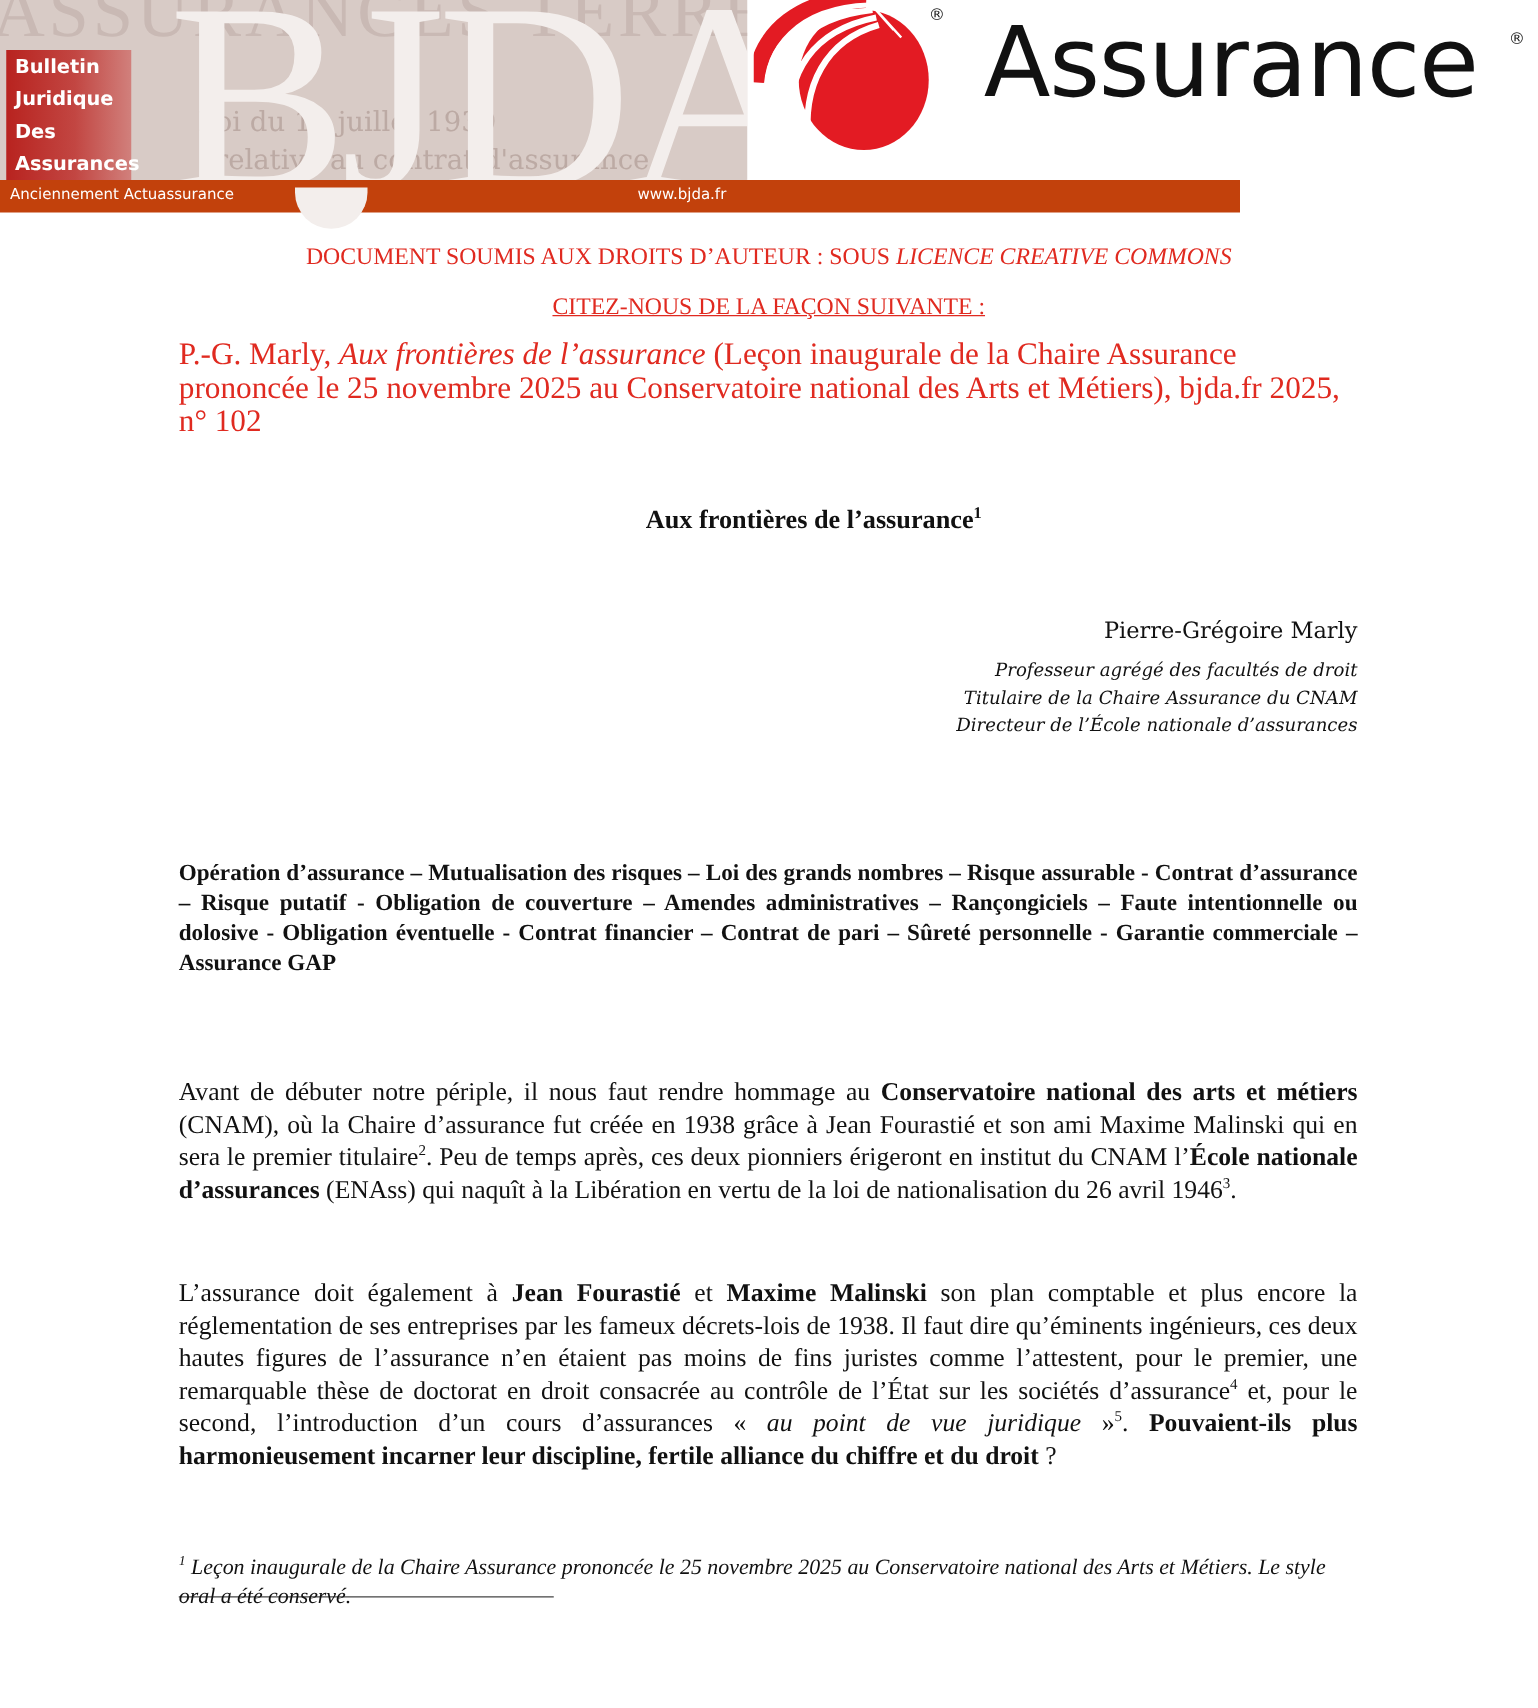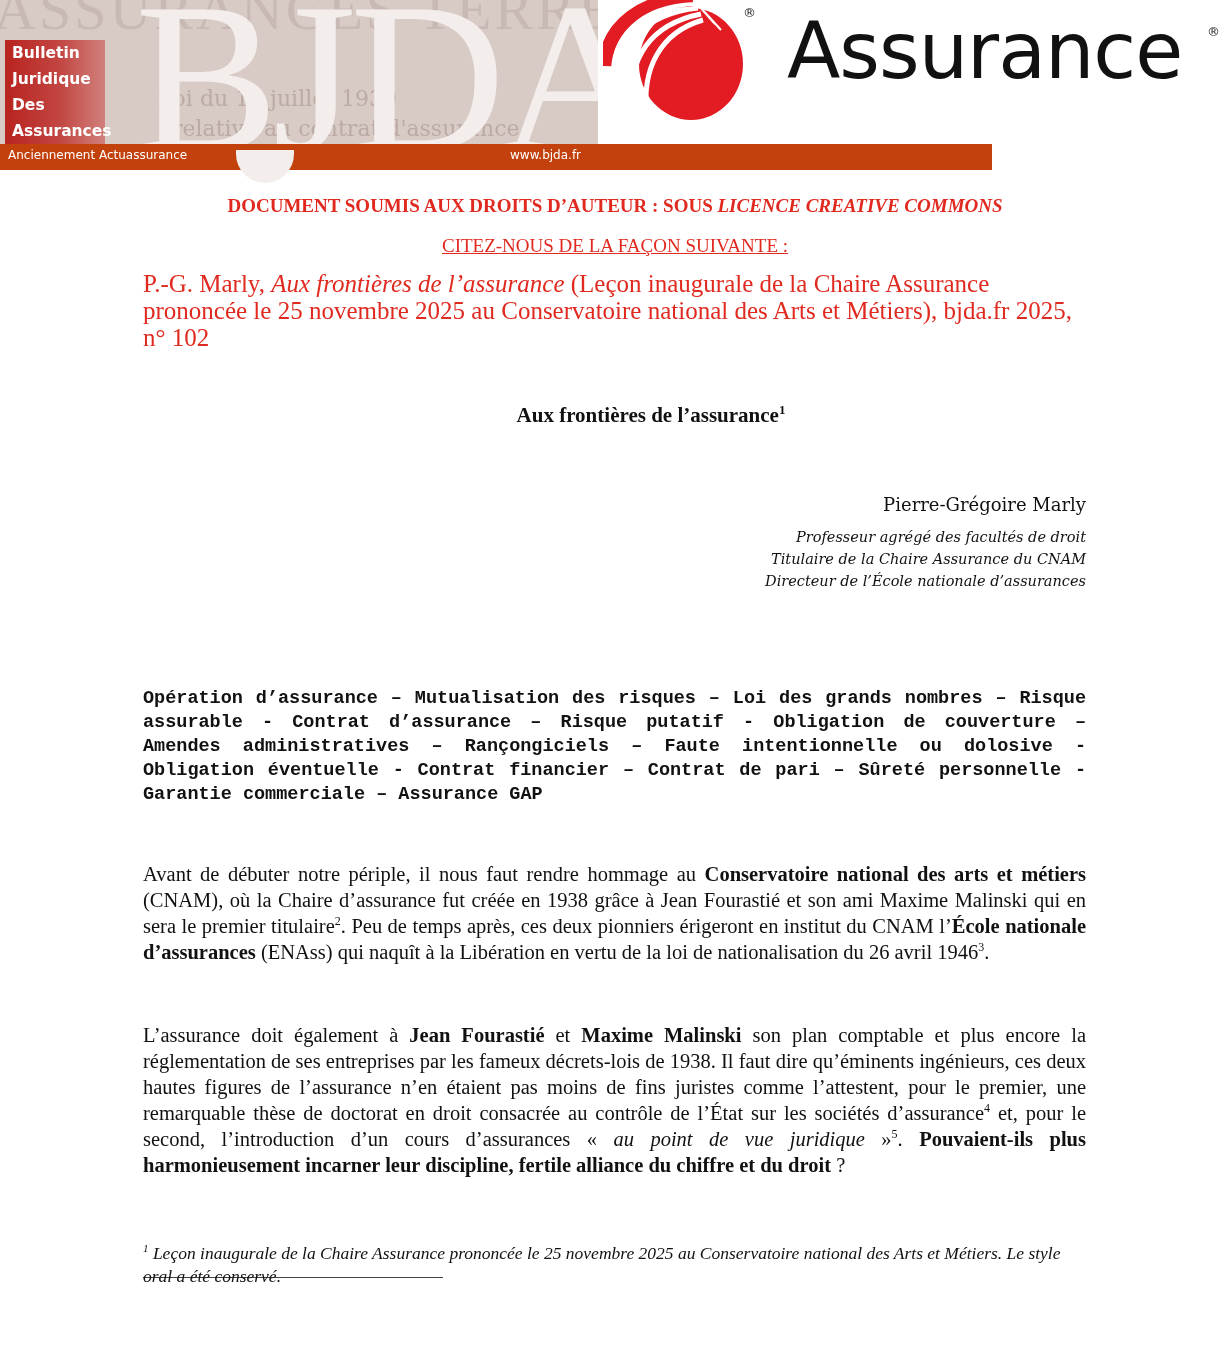--- a/index.html
+++ b/index.html
@@ -24,32 +24,32 @@
 
     .redbar { position: absolute; left: 0; top: 144px; width: 992px; height: 26px; background: #c2410c; }
     .redbar .txt { position: absolute; top: 4px; color: #ffffff; font-size: 12px; white-space: nowrap; font-family: "DejaVu Sans", sans-serif; }
     .redbar .ancien { left: 8px; }
     .redbar .bjdaurl { left: 482px; margin-left: 28px; }
     .redbar .lexisurl { left: 1072px; font-family: "Liberation Sans", sans-serif; font-weight: normal; font-size: 12px; }
     .bjda-j-tail { position: absolute; left: 236px; top: 150px; width: 58px; height: 33px; border-radius: 0 0 30px 30px; background: #f3eeec; }
 
     
     .red { color: #e02a20; }
-    .copy-title { position: absolute; left: 0; width: 1230px; top: 195px; text-align: center; font-size: 19px; font-weight: bold; }
+    .copy-title { position: absolute; left: 0; width: 1230px; top: 195px; text-align: center; font-size: 19px; font-weight: normal; }
     .copy-cite { position: absolute; left: 0; width: 1230px; top: 235px; text-align: center; font-size: 19px; text-decoration: underline; }
     .citation { position: absolute; left: 143px; width: 943px; top: 270px; font-size: 25px; line-height: 27px; }
 
     
     .doc-title { position: absolute; left: 0; width: 1302px; top: 402px; text-align: center; font-size: 21px; font-weight: bold; }
     .doc-title sup { font-size: 13px; vertical-align: 8px; }
     .author { position: absolute; right: 144px; top: 494px; font-size: 20px; font-weight: normal; font-family: "DejaVu Serif", serif; font-size: 18px; }
     .affil { position: absolute; right: 144px; top: 526px; text-align: right; font-style: italic; font-size: 16.5px; line-height: 22px; font-family: "DejaVu Serif", serif; font-size: 14.5px; }
 
     
-    .keywords { position: absolute; left: 143px; width: 943px; top: 687px; font-family: Liberation Mono, monospace; font-weight: bold; font-size: 18.5px; line-height: 24px; text-align: justify; }
+    .keywords { position: absolute; left: 143px; width: 943px; top: 687px; font-family: Liberation Serif, serif; font-weight: bold; font-size: 18.5px; line-height: 24px; text-align: justify; }
 
     
     .para { position: absolute; left: 143px; width: 943px; font-size: 20.5px; line-height: 26px; text-align: justify; }
     .para sup { font-size: 12px; vertical-align: 8px; line-height: 0; }
     .p1 { top: 861px; }
     .p2 { top: 1022px; }
 
     .fn-rule { position: absolute; left: 143px; top: 1277px; width: 300px; height: 0; border-top: 1px solid #444; }
     .footnote { position: absolute; left: 143px; width: 943px; top: 1242px; font-size: 17.5px; line-height: 23px; font-style: italic; }
     .footnote sup { font-size: 11px; vertical-align: 7px; line-height: 0; }

